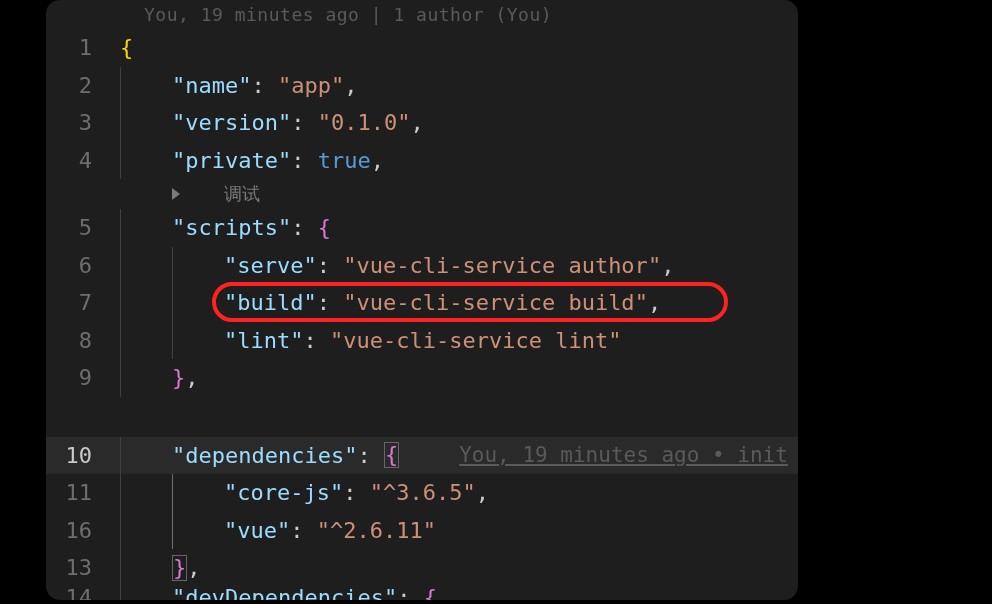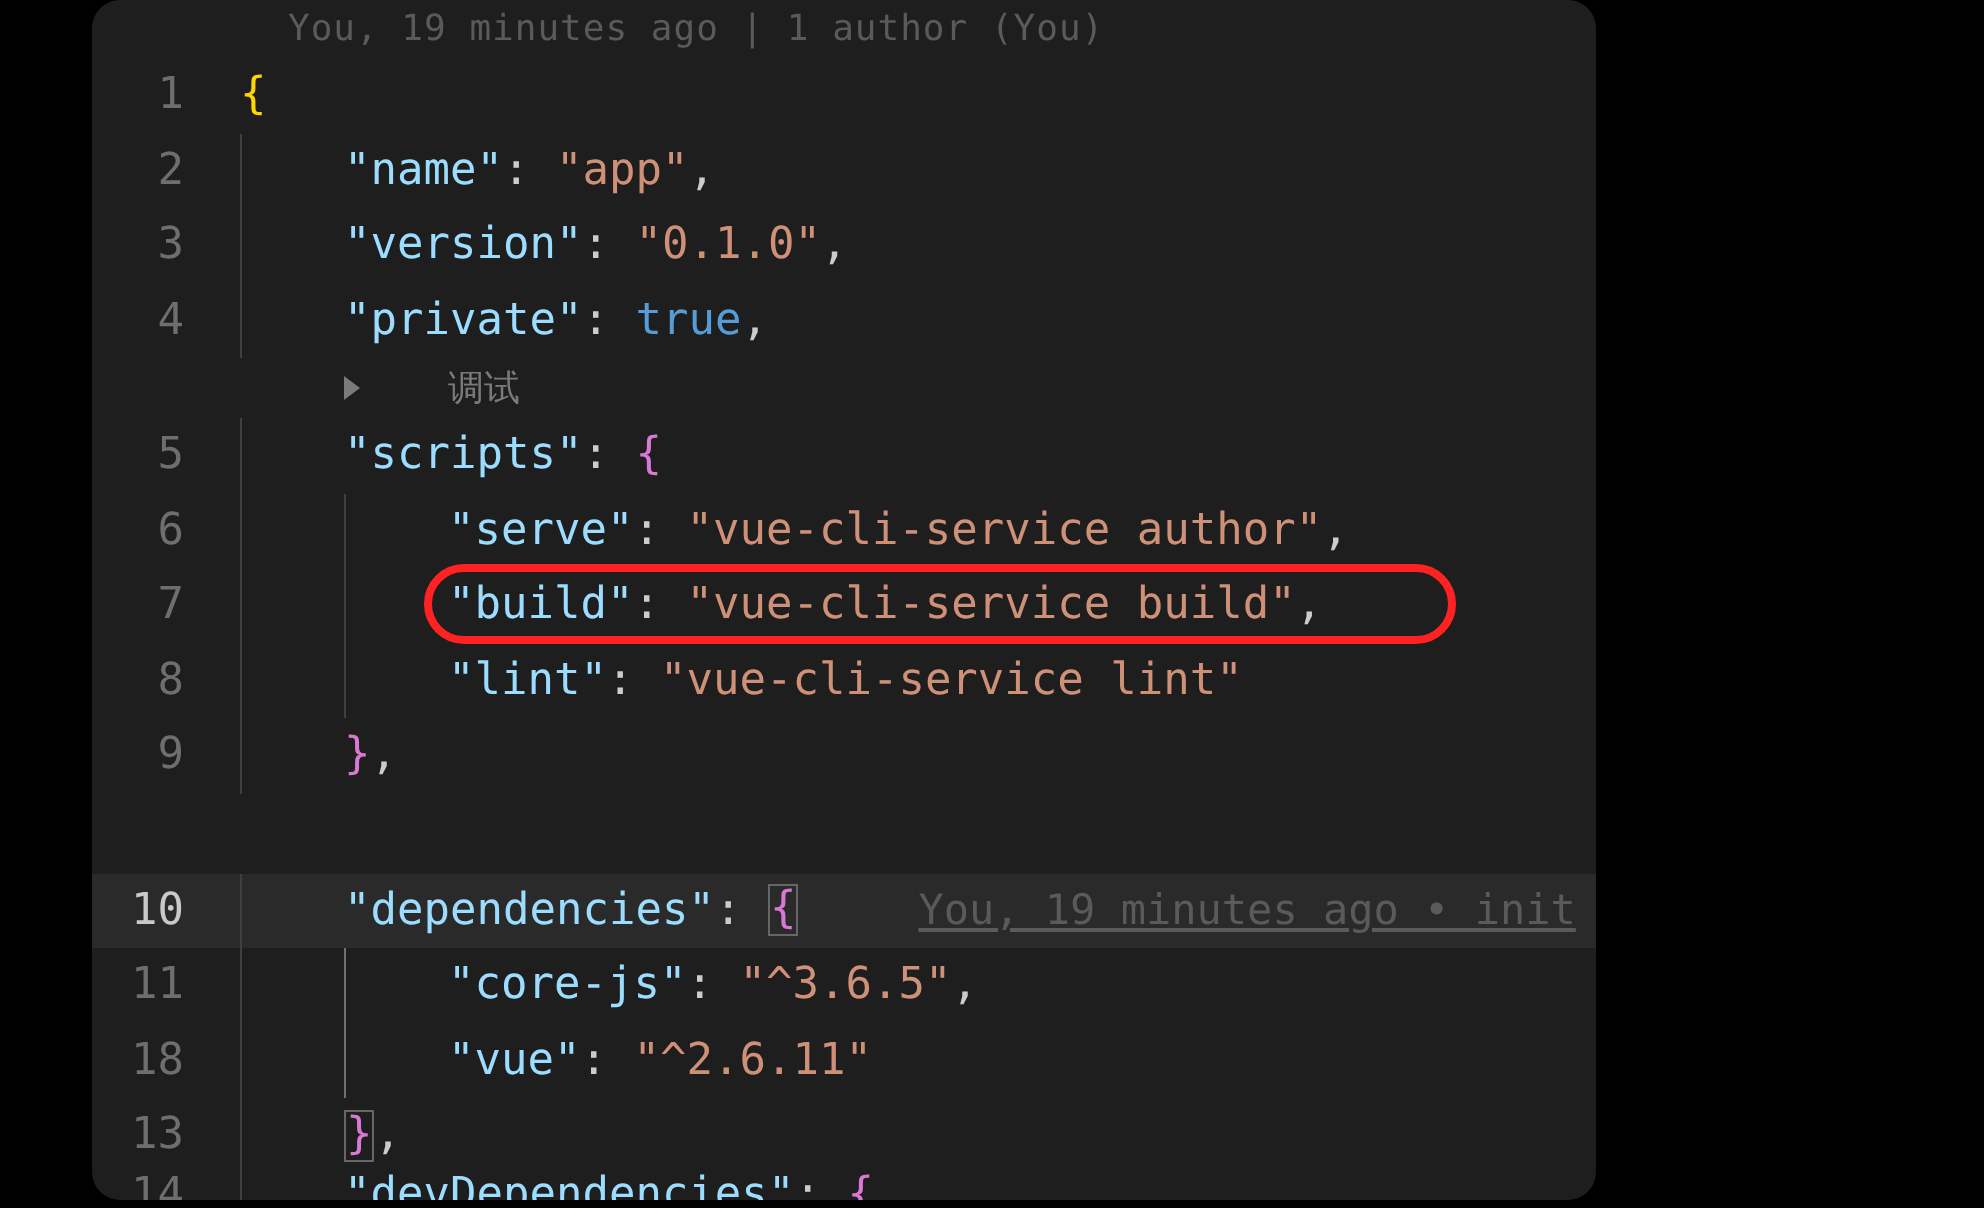--- a/index.html
+++ b/index.html
@@ -199,21 +199,21 @@
     <div class="line">
       <div class="indent-guide guide1"></div>
       <div class="indent-guide guide2 active"></div>
       <div class="gutter">11</div>
       <div class="code"><span class="indent2"></span><span class="key">"core-js"</span><span class="colon">: </span><span class="string">"<span>^3.6.5</span>"</span><span class="comma">,</span></div>
     </div>
 
     <div class="line">
       <div class="indent-guide guide1"></div>
       <div class="indent-guide guide2 active"></div>
-      <div class="gutter">18</div>
+      <div class="gutter">16</div>
       <div class="code"><span class="indent2"></span><span class="key">"vue"</span><span class="colon">: </span><span class="string">"<span>^2.6.11</span>"</span></div>
     </div>
 
     <div class="line">
       <div class="indent-guide guide1"></div>
       <div class="gutter">13</div>
       <div class="code"><span class="indent1"></span><span class="brace-p bracket-match">}</span><span class="comma">,</span></div>
     </div>
 
     <div class="line" style="height:22px; overflow:hidden;">

